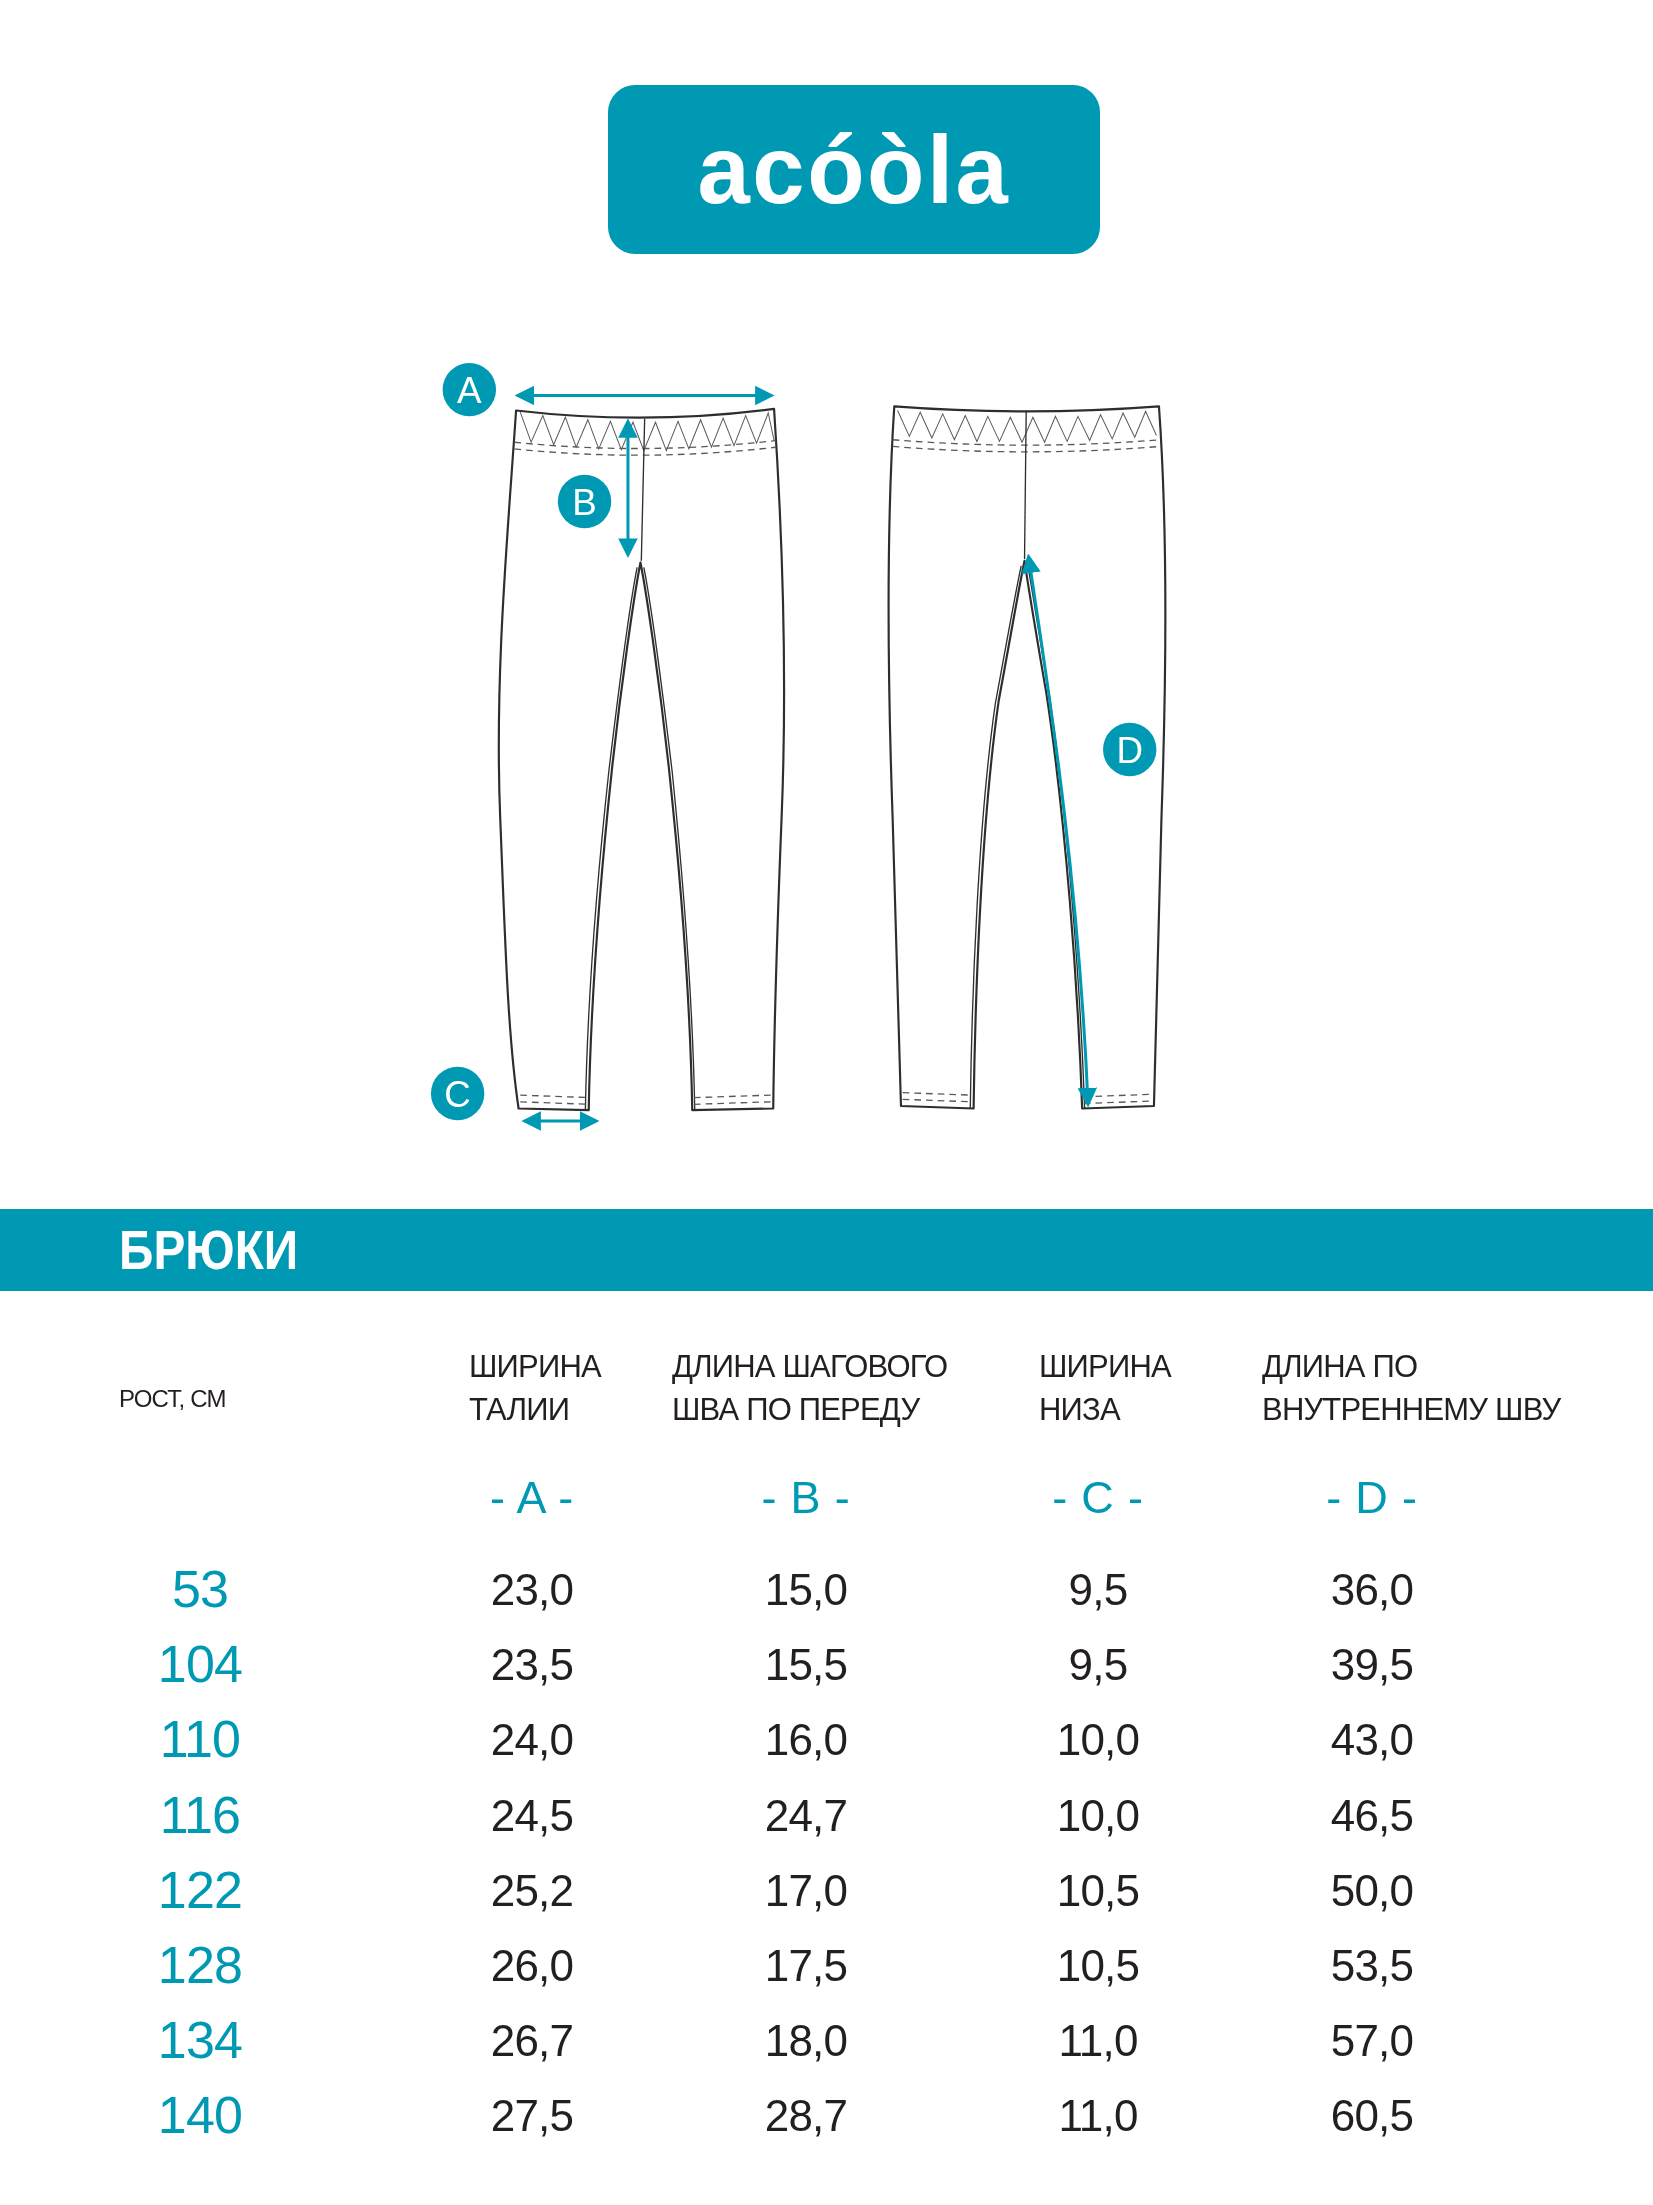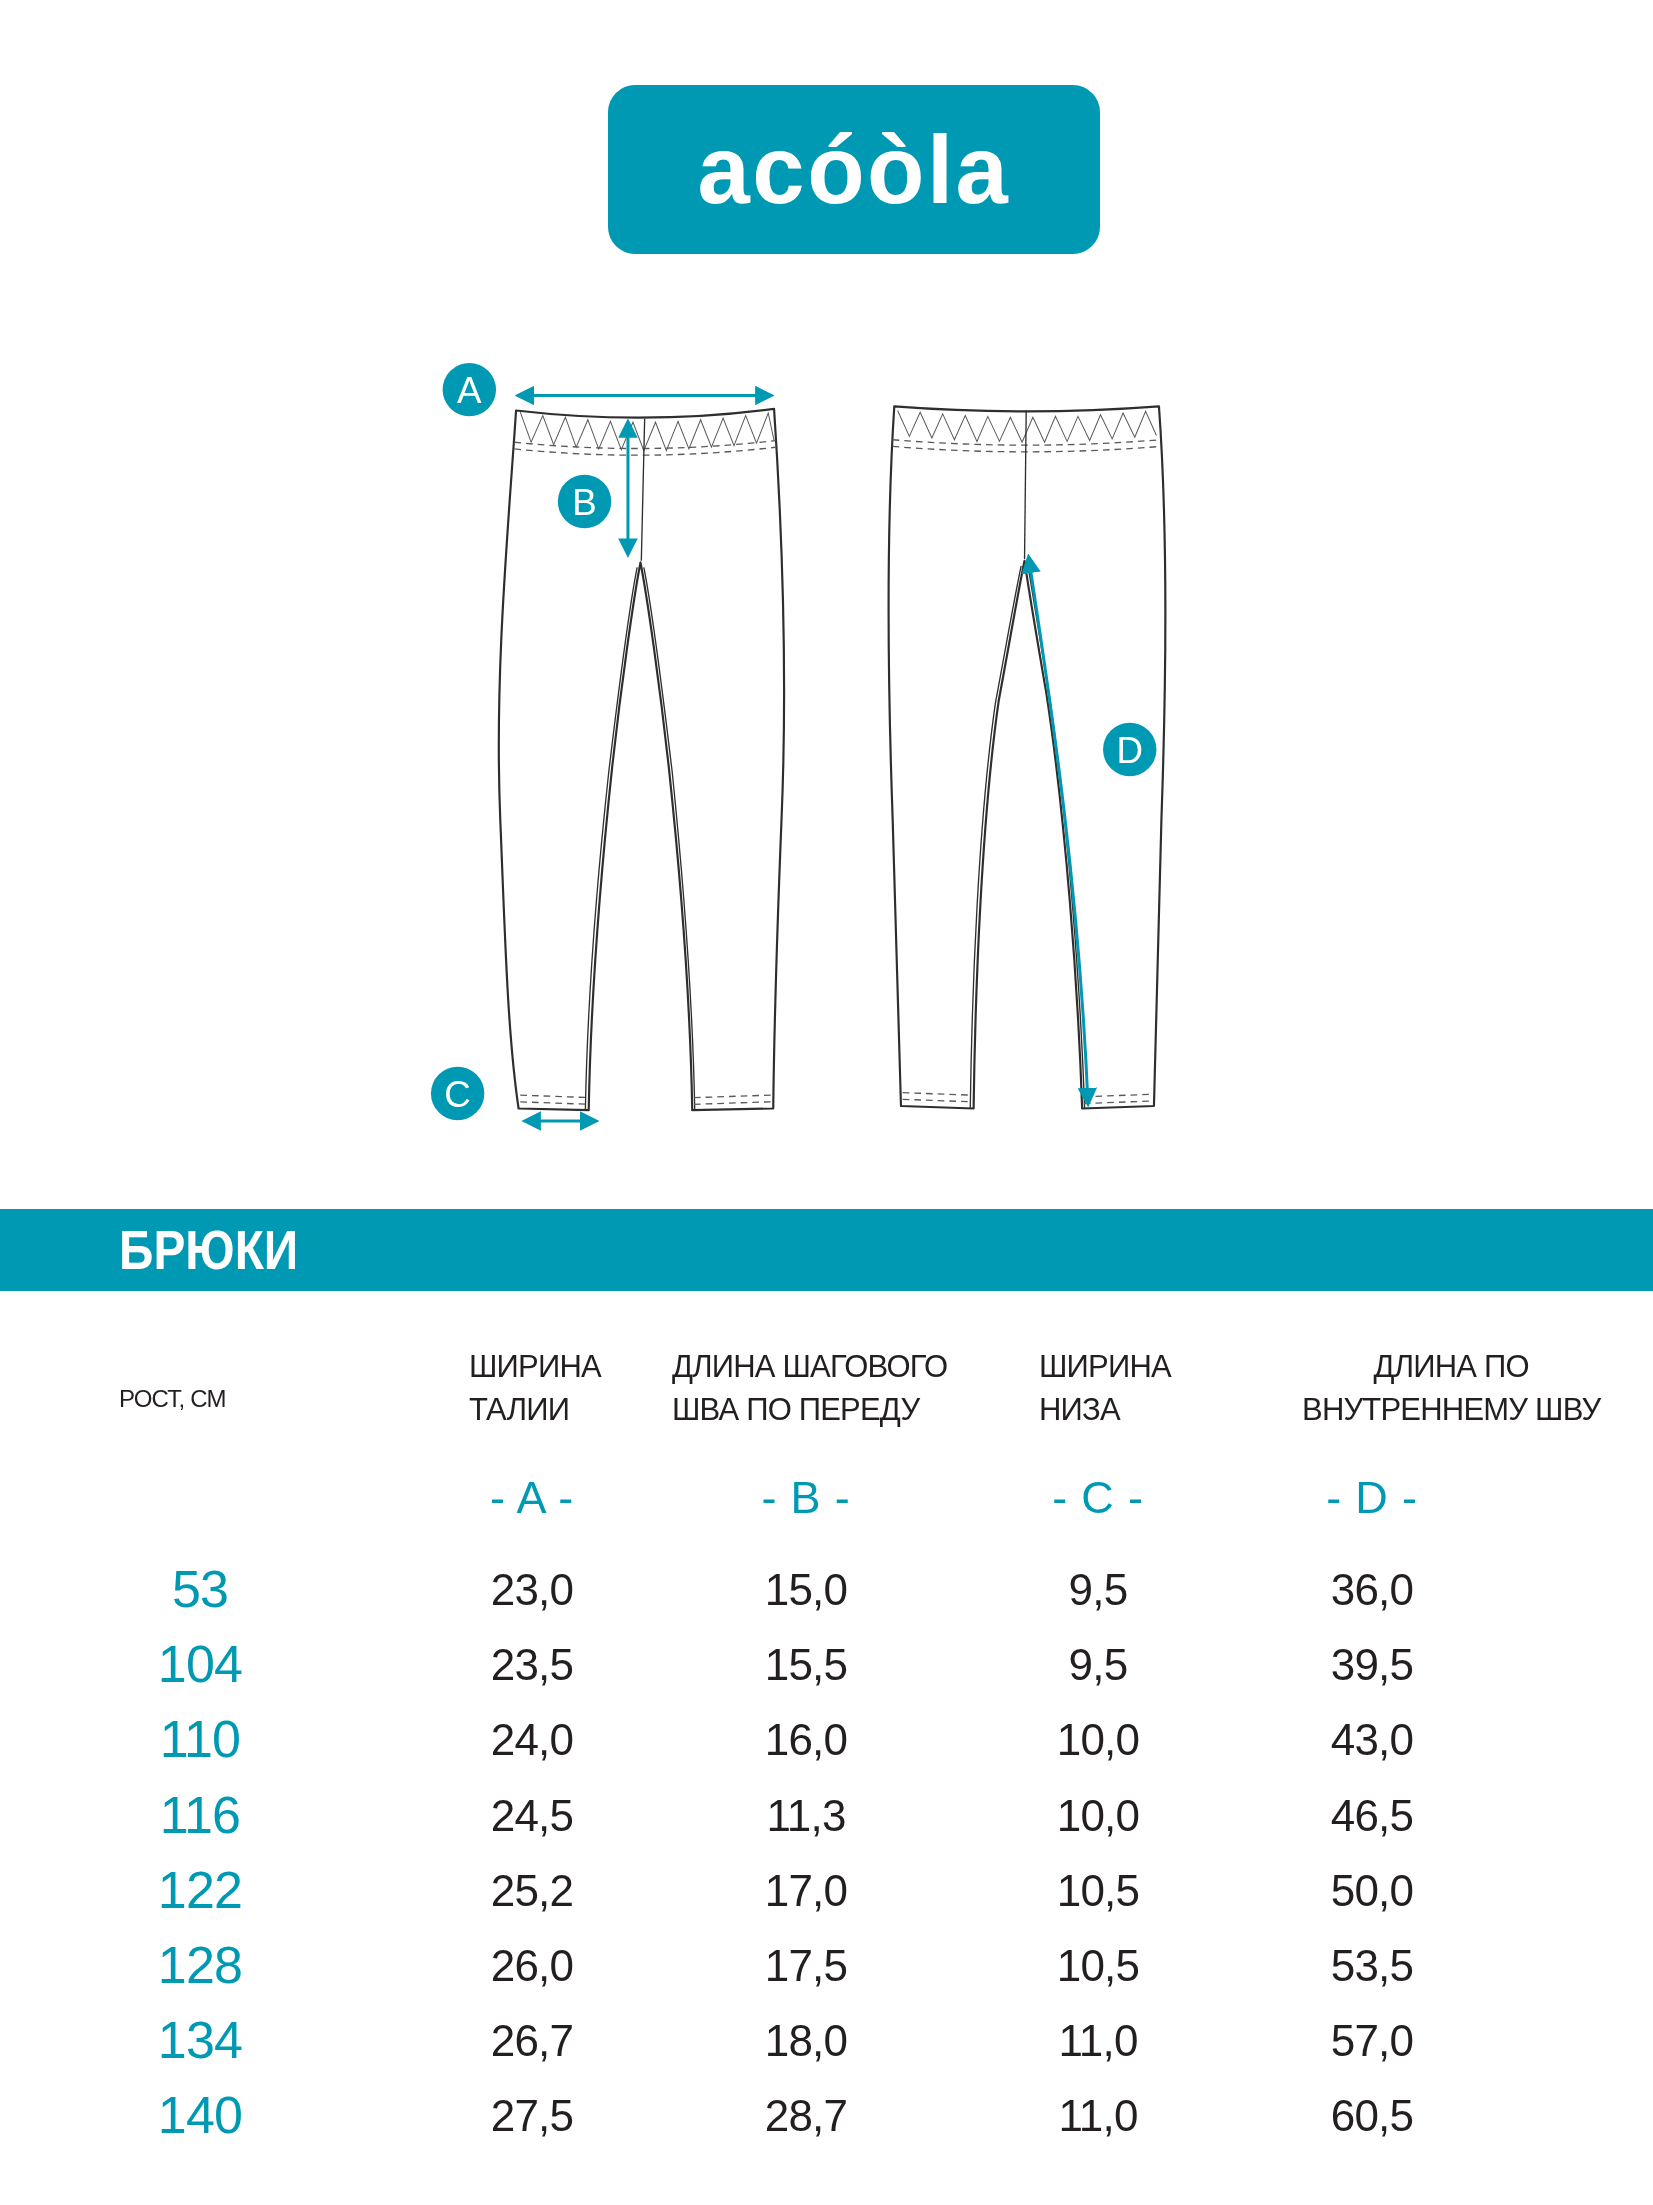--- a/index.html
+++ b/index.html
@@ -25,21 +25,21 @@
   
   .banner{position:absolute;left:0;top:1209px;width:1654px;height:82px;
     background:#0099b4;display:flex;align-items:center;}
   .banner-title{margin-left:119px;color:#fff;font-size:52px;font-weight:bold;
     letter-spacing:0;transform:scale(0.92,1.08);transform-origin:left center;}
 
   
   .row-header{position:absolute;left:119px;top:1385px;font-size:24px;letter-spacing:-0.8px;}
   .col-head{position:absolute;top:1345px;font-size:31px;line-height:43px;letter-spacing:-0.8px;white-space:nowrap;}
   .col-head.cA{left:469px;}  .col-head.cB{left:672px;}
-  .col-head.cC{left:1039px;} .col-head.cD{left:1302px;text-align:center;}
+  .col-head.cC{left:1039px;} .col-head.cD{left:1262px;}
   .marker-row span{position:absolute;top:1472px;transform:translateX(-50%);
     color:#0099b4;font-size:45px;letter-spacing:0.8px;white-space:nowrap;}
   .mk-a{left:532px;} .mk-b{left:806px;} .mk-c{left:1098px;} .mk-d{left:1372px;}
 
   .t-row{position:absolute;left:0;width:1654px;height:75px;line-height:75px;}
   .cell{position:absolute;transform:translateX(-50%);white-space:nowrap;letter-spacing:-0.8px;}
   .cell.size{left:200px;color:#0099b4;font-size:52px;}
   .cell.va{left:532px;font-size:44px;}
   .cell.vb{left:806px;font-size:44px;}
   .cell.vc{left:1098px;font-size:44px;}
@@ -172,21 +172,21 @@
 <div class="t-row r2">
   <span class="cell size">110</span>
   <span class="cell va">24,0</span>
   <span class="cell vb">16,0</span>
   <span class="cell vc">10,0</span>
   <span class="cell vd">43,0</span>
 </div>
 <div class="t-row r3">
   <span class="cell size">116</span>
   <span class="cell va">24,5</span>
-  <span class="cell vb">11,3</span>
+  <span class="cell vb">24,7</span>
   <span class="cell vc">10,0</span>
   <span class="cell vd">46,5</span>
 </div>
 <div class="t-row r4">
   <span class="cell size">122</span>
   <span class="cell va">25,2</span>
   <span class="cell vb">17,0</span>
   <span class="cell vc">10,5</span>
   <span class="cell vd">50,0</span>
 </div>

